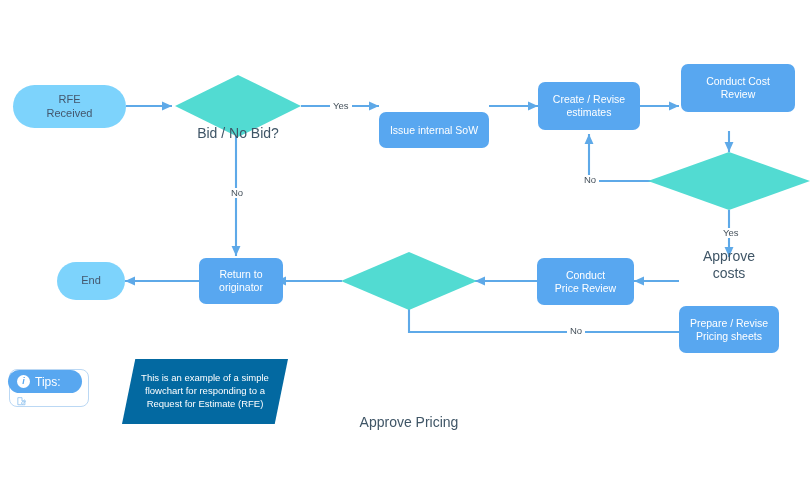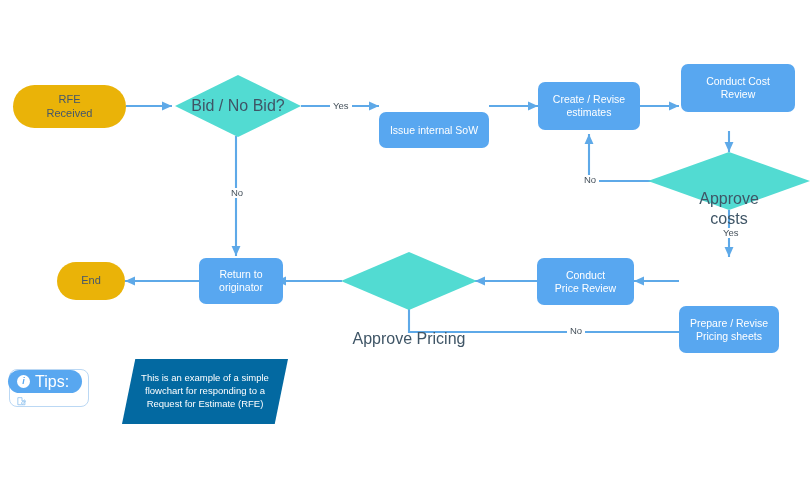--- a/index.html
+++ b/index.html
@@ -26,37 +26,38 @@
     box-sizing: border-box;
     display: flex;
     align-items: center;
     justify-content: center;
     text-align: center;
     line-height: 1.22;
     white-space: pre-line;
   }
   
   .terminator {
-    background: #eab308;
+    background: #7dd3fc;
     color: #44566C;
     border-radius: 999px;
     font-size: 11px;
   }
   
   .process {
     background: #58A7F0;
     color: #ffffff;
     border-radius: 7px;
     font-size: 10.5px;
   }
   
   .decision {
     color: #3f5566;
-    font-size: 16px;
+    font-size: 14px;
     background: transparent;
+    margin-top: 28px;
   }
   .decision-label {
     position: relative;
     z-index: 3;
     pointer-events: none;
   }
   .edge-label {
     position: absolute;
     font-size: 9.5px;
     color: #46525c;
@@ -103,21 +104,21 @@
     font-style: italic;
     font-weight: bold;
     display: flex;
     align-items: center;
     justify-content: center;
     line-height: 1;
     flex: 0 0 auto;
   }
   #tips-label {
     color: #ffffff;
-    font-size: 16px;
+    font-size: 12px;
   }
   #tips-pencil {
     position: absolute;
     left: 17px;
     top: 396px;
     width: 10px;
     height: 10px;
     z-index: 4;
   }
   

